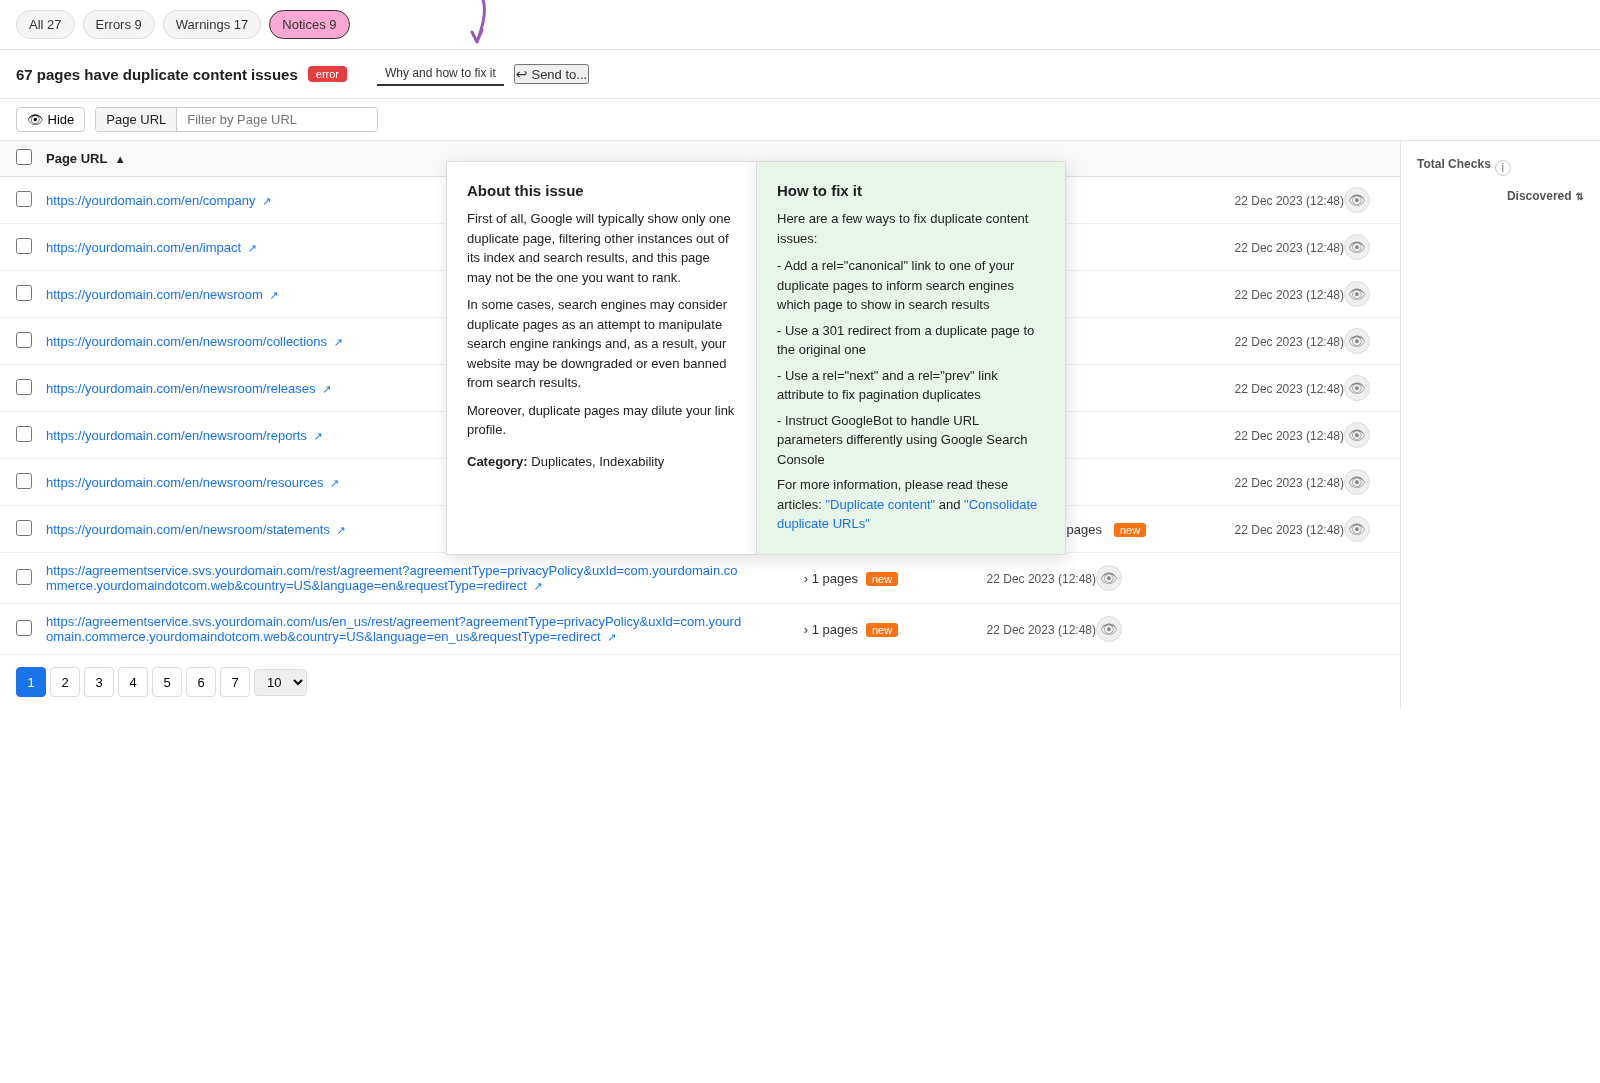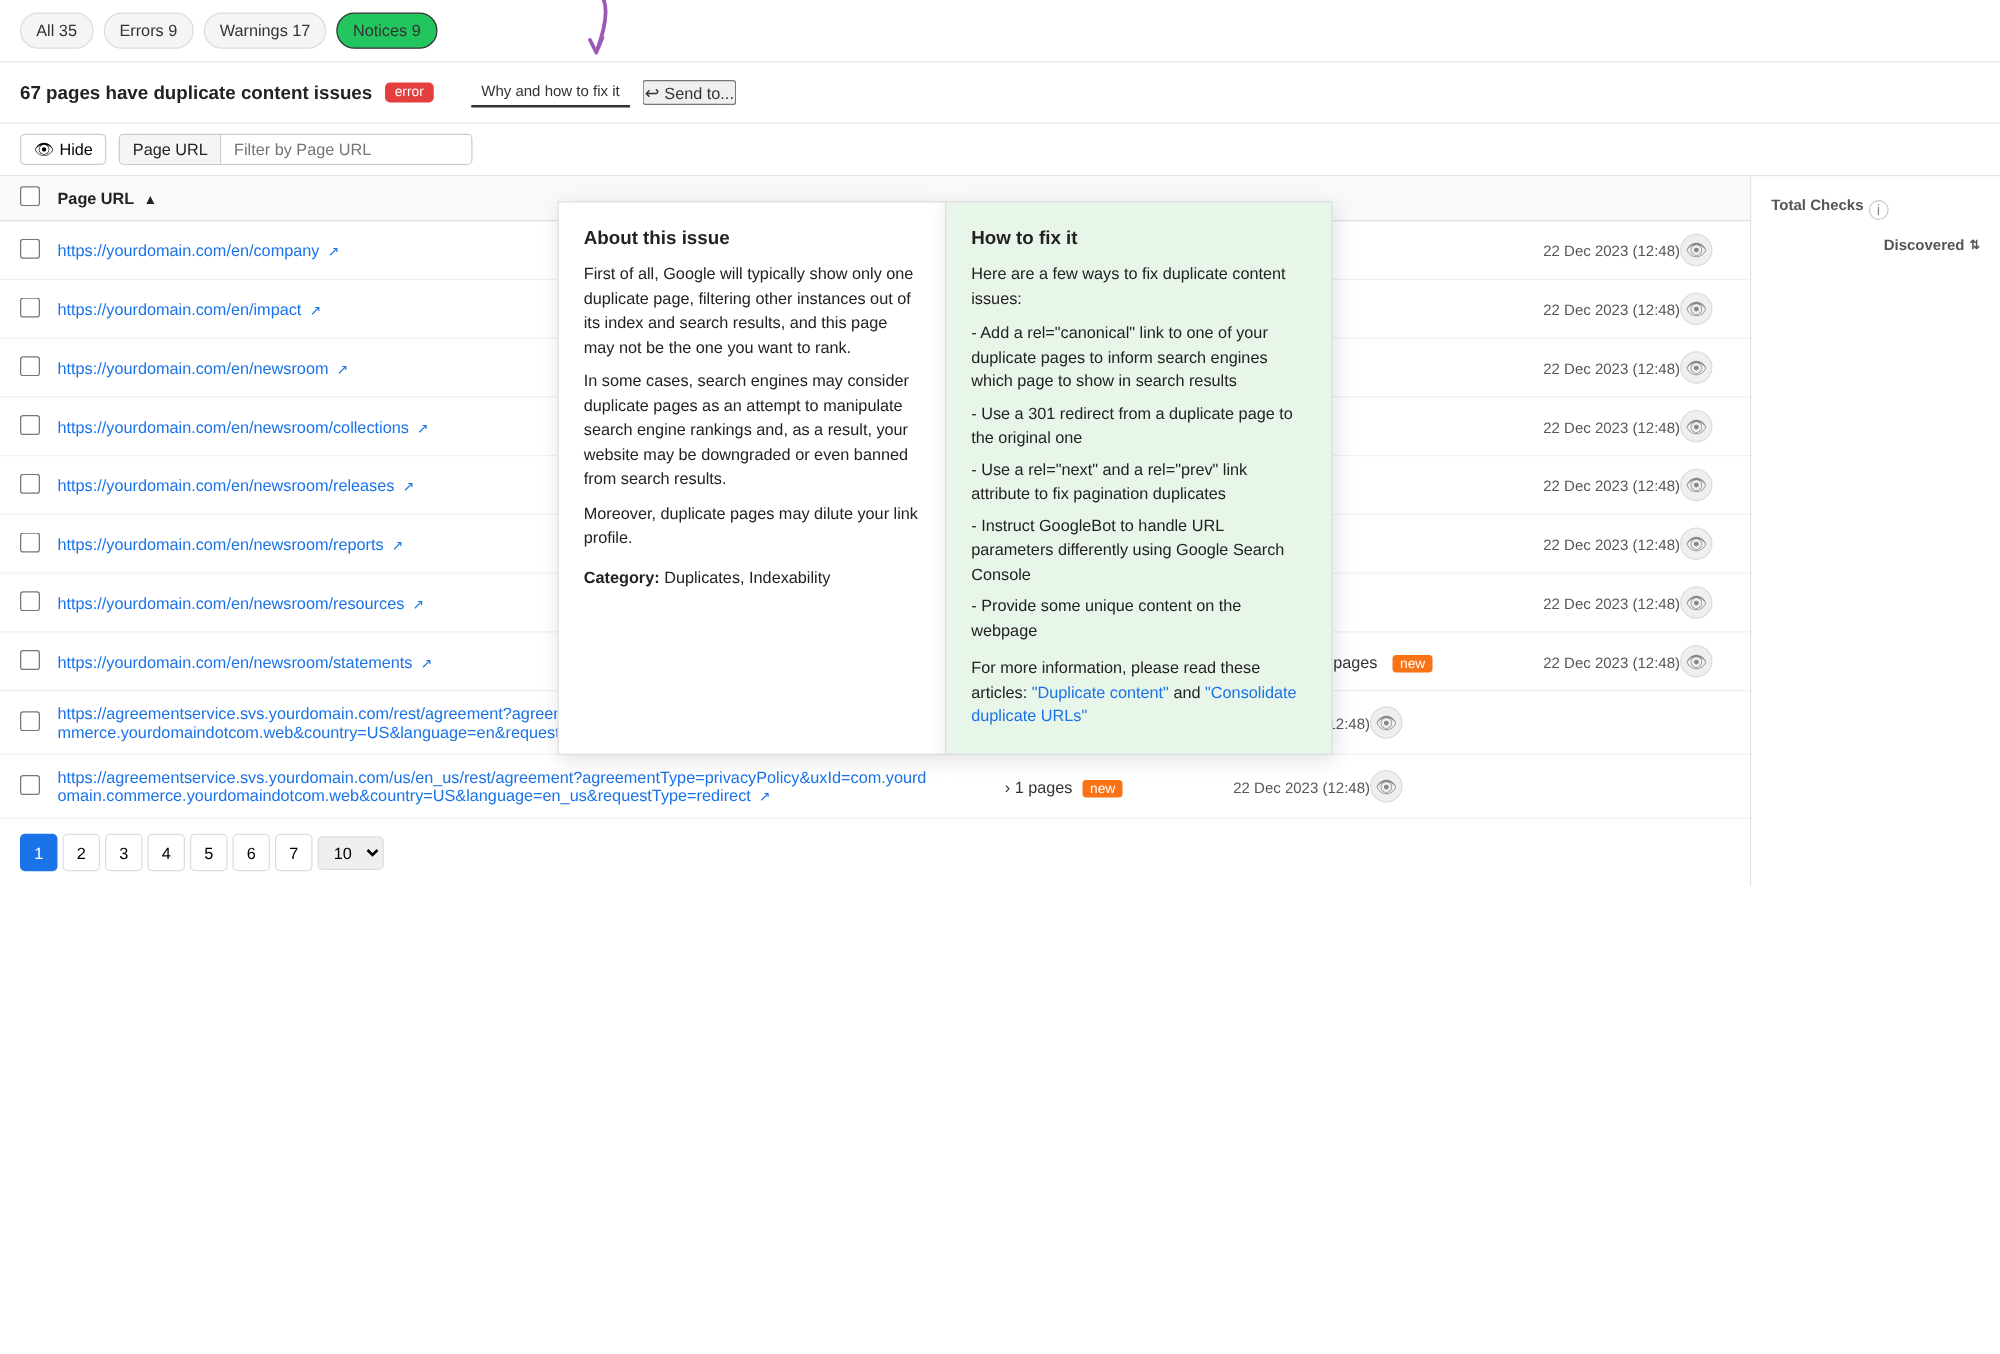--- a/index.html
+++ b/index.html
@@ -1,20 +1,20 @@
 <!DOCTYPE html>
 <html><head>
   <meta charset="utf-8">
   <style>
     * { box-sizing: border-box; margin: 0; padding: 0; }
     body { font-family: -apple-system, BlinkMacSystemFont, 'Segoe UI', Arial, sans-serif; font-size: 14px; background: #fff; color: #222; }
 
     .top-bar { display: flex; align-items: center; padding: 10px 16px; border-bottom: 1px solid #e5e5e5; gap: 8px; }
     .tab-btn { padding: 6px 12px; border: 1px solid #ddd; border-radius: 20px; background: #f5f5f5; cursor: pointer; font-size: 13px; color: #333; }
-    .tab-btn.active { background: #22c55e; border-color: #333; font-weight: 500; }
+    .tab-btn.active { background: #f9a8d4; border-color: #333; font-weight: 500; }
 
     .issue-header { display: flex; align-items: center; padding: 12px 16px; gap: 10px; border-bottom: 1px solid #e5e5e5; position: relative; }
     .issue-title { font-weight: 700; font-size: 15px; }
     .error-badge { background: #e53e3e; color: #fff; font-size: 11px; padding: 2px 8px; border-radius: 4px; }
     .why-link { color: #333; font-size: 12px; text-decoration: none; padding: 4px 8px; border-bottom: 2px solid #333; margin-left: 20px; }
     .send-btn { color: #333; font-size: 13px; cursor: pointer; display: flex; align-items: center; gap: 4px; }
 
     .toolbar { display: flex; align-items: center; padding: 8px 16px; gap: 10px; border-bottom: 1px solid #e5e5e5; }
     .hide-btn { border: 1px solid #ccc; border-radius: 4px; padding: 4px 10px; background: #fff; cursor: pointer; font-size: 13px; display: flex; align-items: center; gap: 4px; }
     .filter-group { display: flex; align-items: center; gap: 0; border: 1px solid #ccc; border-radius: 4px; overflow: hidden; }
@@ -67,21 +67,21 @@
     .sort-icon { margin-left: 4px; font-size: 11px; }
 
     .checkbox { width: 16px; height: 16px; border: 1px solid #ccc; border-radius: 3px; }
   </style>
 </head>
 <body>
 
 <div class="top-bar">
   <button class="tab-btn">
     <span>All</span>
-    <span>35</span>
+    <span>27</span>
   </button>
   <button class="tab-btn">
     <span>Errors</span>
     <span>9</span>
   </button>
   <button class="tab-btn">
     <span>Warnings</span>
     <span>17</span>
   </button>
   <button class="tab-btn active">
@@ -271,21 +271,20 @@
         <span>Duplicates, Indexability</span>
       </div>
     </div>
     <div class="popup-right">
       <div class="popup-title">How to fix it</div>
       <p class="popup-text" style="margin-bottom:8px;">Here are a few ways to fix duplicate content issues:</p>
       <p class="popup-text" style="margin-bottom:6px;">- Add a rel="canonical" link to one of your duplicate pages to inform search engines which page to show in search results</p>
       <p class="popup-text" style="margin-bottom:6px;">- Use a 301 redirect from a duplicate page to the original one</p>
       <p class="popup-text" style="margin-bottom:6px;">- Use a rel="next" and a rel="prev" link attribute to fix pagination duplicates</p>
       <p class="popup-text" style="margin-bottom:6px;">- Instruct GoogleBot to handle URL parameters differently using Google Search Console</p>
-      <p class="popup-text" style="margin-bottom:10px;">- Provide some unique content on the webpage</p>
       <p class="popup-text">
         <span>For more information, please read these articles:</span>
         <a href="#" class="popup-link">"Duplicate content"</a>
         <span> and </span>
         <a href="#" class="popup-link">"Consolidate duplicate URLs"</a>
       </p>
     </div>
   </div>
 </div>
 

